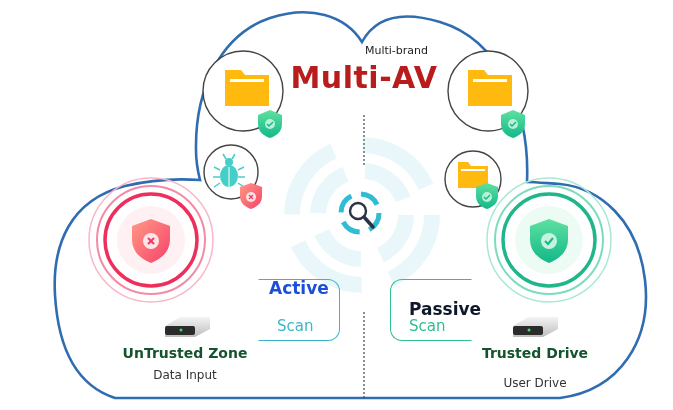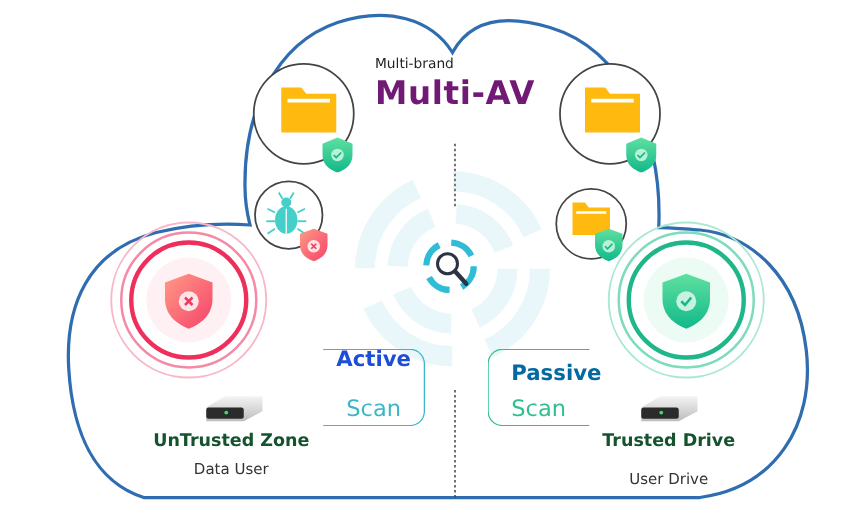--- a/index.html
+++ b/index.html
@@ -1,22 +1,22 @@
 <!DOCTYPE html>
 <html><head>
 <meta charset="utf-8">
 <style>
   html, body { margin:0; padding:0; background:#ffffff; }
   body { width:673px; height:410px; position:relative; overflow:hidden; font-family:"DejaVu Sans", sans-serif; }
   svg.layer { position:absolute; left:0; top:0; }
-  .subtitle { position:absolute; left:300px; top:44px; width:128px; text-align:left; font-size:11px; color:#222; }
-  .title { position:absolute; left:270px; top:60px; width:188px; text-align:center; font-size:26px; font-weight:bold; color:#701a75; letter-spacing:0.5px; }
+  .subtitle { position:absolute; left:300px; top:44px; width:128px; text-align:right; font-size:11px; color:#222; }
+  .title { position:absolute; left:270px; top:60px; width:188px; text-align:center; font-size:30px; font-weight:bold; color:#b91c1c; letter-spacing:0.5px; }
   .scan-box { position:absolute; width:80px; height:60px; border-radius:12px; }
   .scan-main { position:absolute; font-size:17px; font-weight:bold; }
-  .scan-sub { position:absolute; font-size:18px; }
+  .scan-sub { position:absolute; font-size:15px; }
   .zone-title { position:absolute; font-size:14px; font-weight:bold; color:#14532d; text-align:center; }
   .zone-sub { position:absolute; font-size:12px; color:#333; text-align:center; }
 </style>
 </head>
 <body>
 
 <svg class="layer" width="673" height="410" viewBox="0 0 673 410">
   <defs>
     <linearGradient id="gshield" x1="0" y1="0" x2="0" y2="1">
       <stop offset="0" stop-color="#5fe0a0"></stop>
@@ -140,19 +140,19 @@
 </svg>
 
 <div class="subtitle">Multi-brand</div>
 <div class="title">Multi-AV</div>
 
 <div class="scan-box" style="left:258px;top:279px;border:1.8px solid #3bb6c8;border-left-color:transparent;border-radius:0 12px 12px 0;"></div>
 <div class="scan-main" style="left:269px;top:278px;color:#1d4ed8;">Active</div>
 <div class="scan-sub" style="left:277px;top:317px;color:#3bb6c8;">Scan</div>
 
 <div class="scan-box" style="left:390px;top:279px;border:1.8px solid #2ec08e;border-right-color:transparent;border-radius:12px 0 0 12px;"></div>
-<div class="scan-main" style="left:409px;top:289px;color:#0369a1;">Passive</div>
+<div class="scan-main" style="left:409px;top:299px;color:#0f172a;">Passive</div>
 <div class="scan-sub" style="left:409px;top:317px;color:#2ec08e;">Scan</div>
 
 <div class="zone-title" style="left:110px;top:345px;width:150px;">UnTrusted Zone</div>
-<div class="zone-sub" style="left:110px;top:368px;width:150px;">Data User</div>
+<div class="zone-sub" style="left:110px;top:368px;width:150px;">Data Input</div>
 <div class="zone-title" style="left:470px;top:345px;width:130px;">Trusted Drive</div>
 <div class="zone-sub" style="left:470px;top:376px;width:130px;">User Drive</div>
 
 </body></html>

